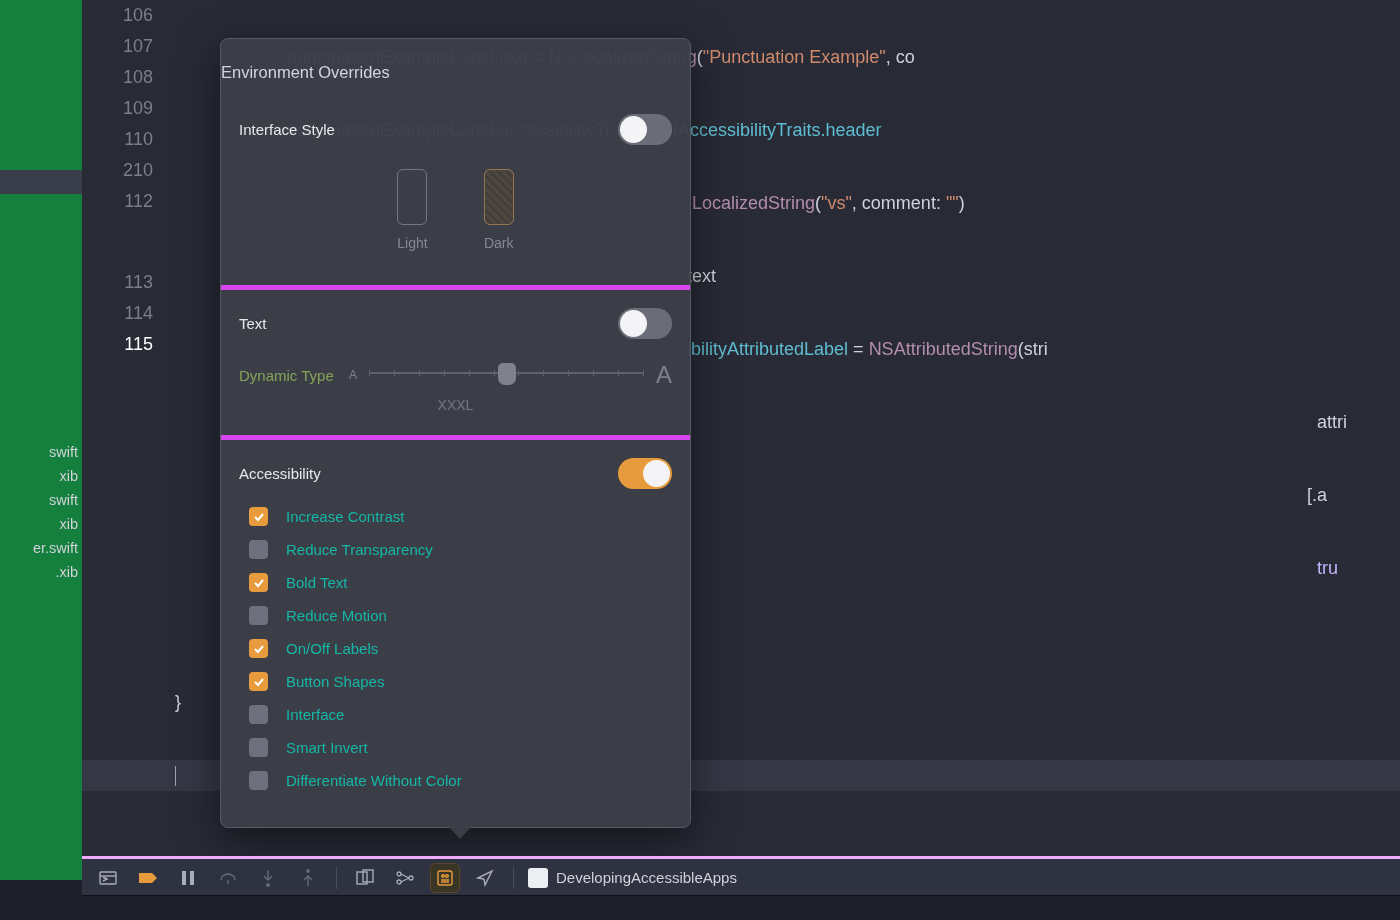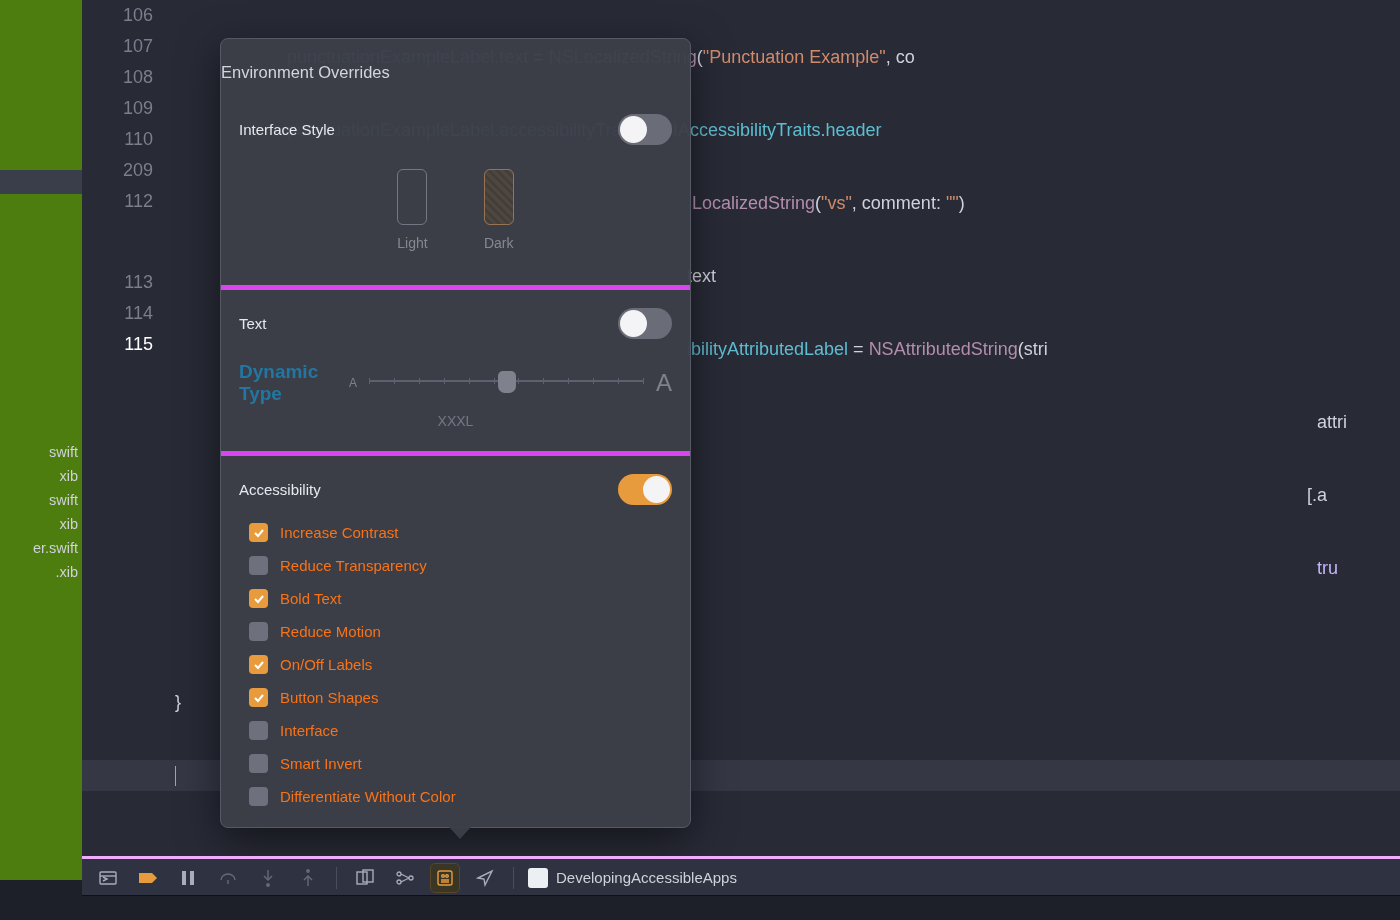--- a/index.html
+++ b/index.html
@@ -1,19 +1,19 @@
 <!DOCTYPE html>
 <html><head>
 <meta charset="utf-8">
 <style>
 * { margin:0; padding:0; box-sizing:border-box; font-family:-apple-system,BlinkMacSystemFont,"Helvetica Neue",Arial,sans-serif; }
 body { width:1400px; height:920px; background:#1e2029; overflow:hidden; position:relative; color:#cfd2d9; }
 
 
-.left-nav { position:absolute; left:0; top:0; width:82px; height:880px; background:#4d7c0f; }
+.left-nav { position:absolute; left:0; top:0; width:82px; height:880px; background:#15803d; }
 .left-nav .sel { position:absolute; left:0; top:170px; width:82px; height:24px; background:#3a3d4a; }
 .left-nav .files { position:absolute; left:0; top:440px; width:82px; font-size:14.5px; color:#cfd2d9; }
 .left-nav .files div { padding:4px 0 4px 0; text-align:right; padding-right:4px; white-space:nowrap; }
 
 
 .editor { position:absolute; left:82px; top:0; right:0; height:880px; background:#282a36; }
 .gutter { position:absolute; left:0; top:0; width:85px; font-family:SFMono-Regular,Menlo,monospace; font-size:18px; color:#7b7e8c; text-align:right; padding-right:14px; }
 .gutter div { height:31px; line-height:31px; }
 .gutter .cur { color:#fff; }
 .code { position:absolute; left:85px; top:0; right:0; font-family:SFMono-Regular,Menlo,monospace; font-size:18px; white-space:pre; }
@@ -53,33 +53,33 @@
 
 
 .appearance { display:flex; justify-content:center; gap:56px; margin-top:24px; padding-bottom:12px; }
 .app-col { display:flex; flex-direction:column; align-items:center; gap:10px; opacity:0.6; }
 .phone { width:30px; height:56px; border:1.5px solid #9a9dac; border-radius:6px; position:relative; }
 .phone.dark { border-color:#d19a58; background:repeating-linear-gradient(45deg,#5b4e3d,#5b4e3d 3px,#4a4034 3px,#4a4034 6px); }
 .app-col span { font-size:14px; color:#b6b9c4; }
 
 
 .dyn-row { display:flex; align-items:center; gap:12px; margin-top:22px; opacity:0.55; }
-.dyn-label { font-size:19px; color:#0ea5e9; width:98px;font-weight:bold; }
+.dyn-label { font-size:15px; color:#bef264; width:98px; }
 .glyph-s { font-size:12px; color:#b6b9c4; }
 .glyph-l { font-size:24px; color:#b6b9c4; }
 .slider-rail { flex:1; position:relative; height:26px; }
 .slider-rail .line { position:absolute; top:10px; left:0; right:0; height:2px; background:#7b7f8d; }
 .slider-rail .ticks { position:absolute; top:8px; left:0; right:0; display:flex; justify-content:space-between; }
 .slider-rail .ticks i { width:1px; height:6px; background:#7b7f8d; display:block; }
 .slider-rail .thumb { position:absolute; top:1px; left:50%; width:18px; height:22px; background:#b8bbc6; border-radius:5px 5px 7px 7px; transform:translateX(-50%); }
 .dyn-mark { text-align:center; margin-top:8px; font-size:14px; color:#9a9dac; opacity:0.6; }
 
 
 .a11y-list { margin-top:18px; display:flex; flex-direction:column; gap:14px; padding-left:10px; }
-.a11y-item { display:flex; align-items:center; gap:12px; font-size:15px; color:#f97316; cursor:pointer; }
+.a11y-item { display:flex; align-items:center; gap:18px; font-size:15px; color:#14b8a6; cursor:pointer; }
 .chk { width:19px; height:19px; border-radius:4px; background:#6e717d; display:flex; align-items:center; justify-content:center; }
 .chk.on { background:#e89b3c; }
 .chk.on svg { display:block; }
 .chk svg { display:none; }
 
 </style>
 </head>
 <body>
 
 <div class="left-nav">
@@ -94,21 +94,21 @@
   </div>
 </div>
 
 <div class="editor">
   <div class="gutter">
     <div>106</div>
     <div>107</div>
     <div>108</div>
     <div>109</div>
     <div>110</div>
-    <div>209</div>
+    <div>210</div>
     <div>112</div>
     <div style="height:50px"></div>
     <div>113</div>
     <div>114</div>
     <div class="cur">115</div>
   </div>
   <div class="code">
     <div class="ln"><span style="padding-left:120px"></span><span class="tok-id">punctuationExampleLabel</span><span class="tok-pr">.text</span><span class="tok-op"> = </span><span class="tok-ty2">NSLocalizedString</span><span class="tok-op">(</span><span class="tok-str">"Punctuation Example"</span><span class="tok-op">, co</span></div>
     <div class="ln"><span style="padding-left:120px"></span><span class="tok-id">punctuationExampleLabel</span><span class="tok-pr">.accessibilityTraits</span><span class="tok-op"> = </span><span class="tok-id">UIAccessibilityTraits</span><span class="tok-pr">.header</span></div>
     <div class="ln"><span style="padding-left:525px"></span><span class="tok-ty2">LocalizedString</span><span class="tok-op">(</span><span class="tok-str">"vs"</span><span class="tok-op">, comment: </span><span class="tok-str">""</span><span class="tok-op">)</span></div>

